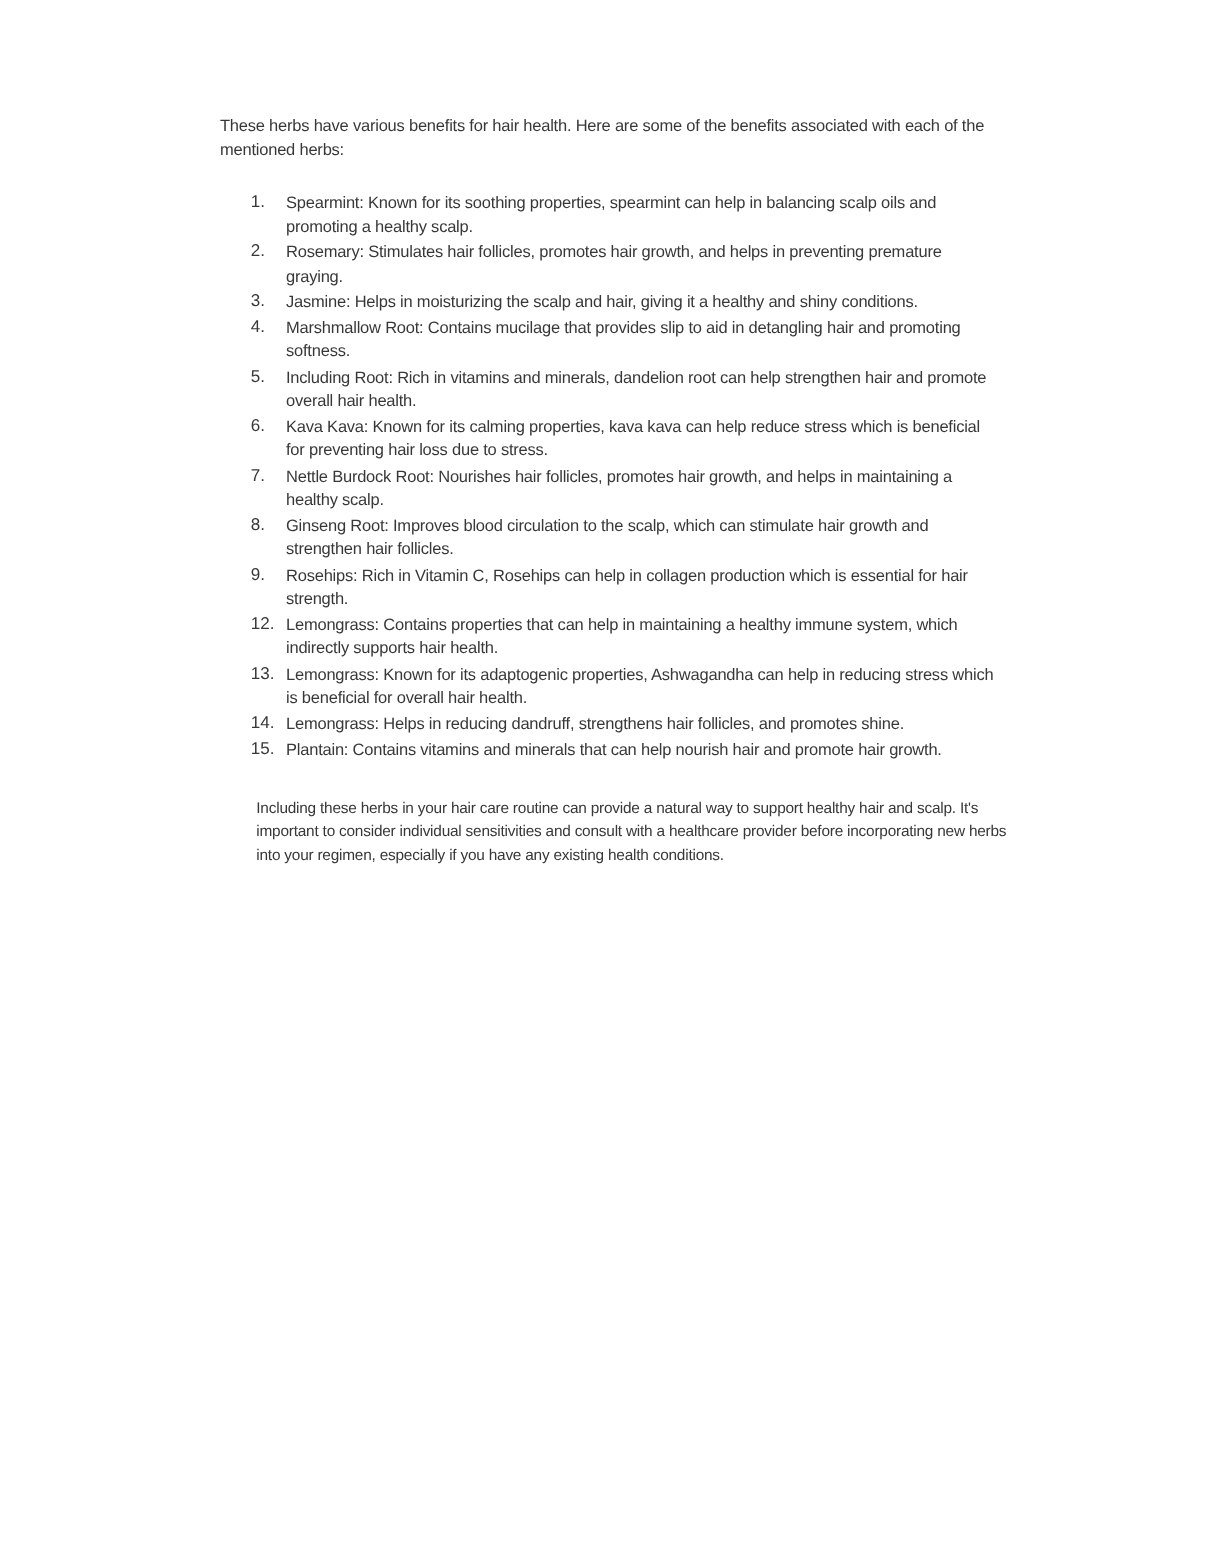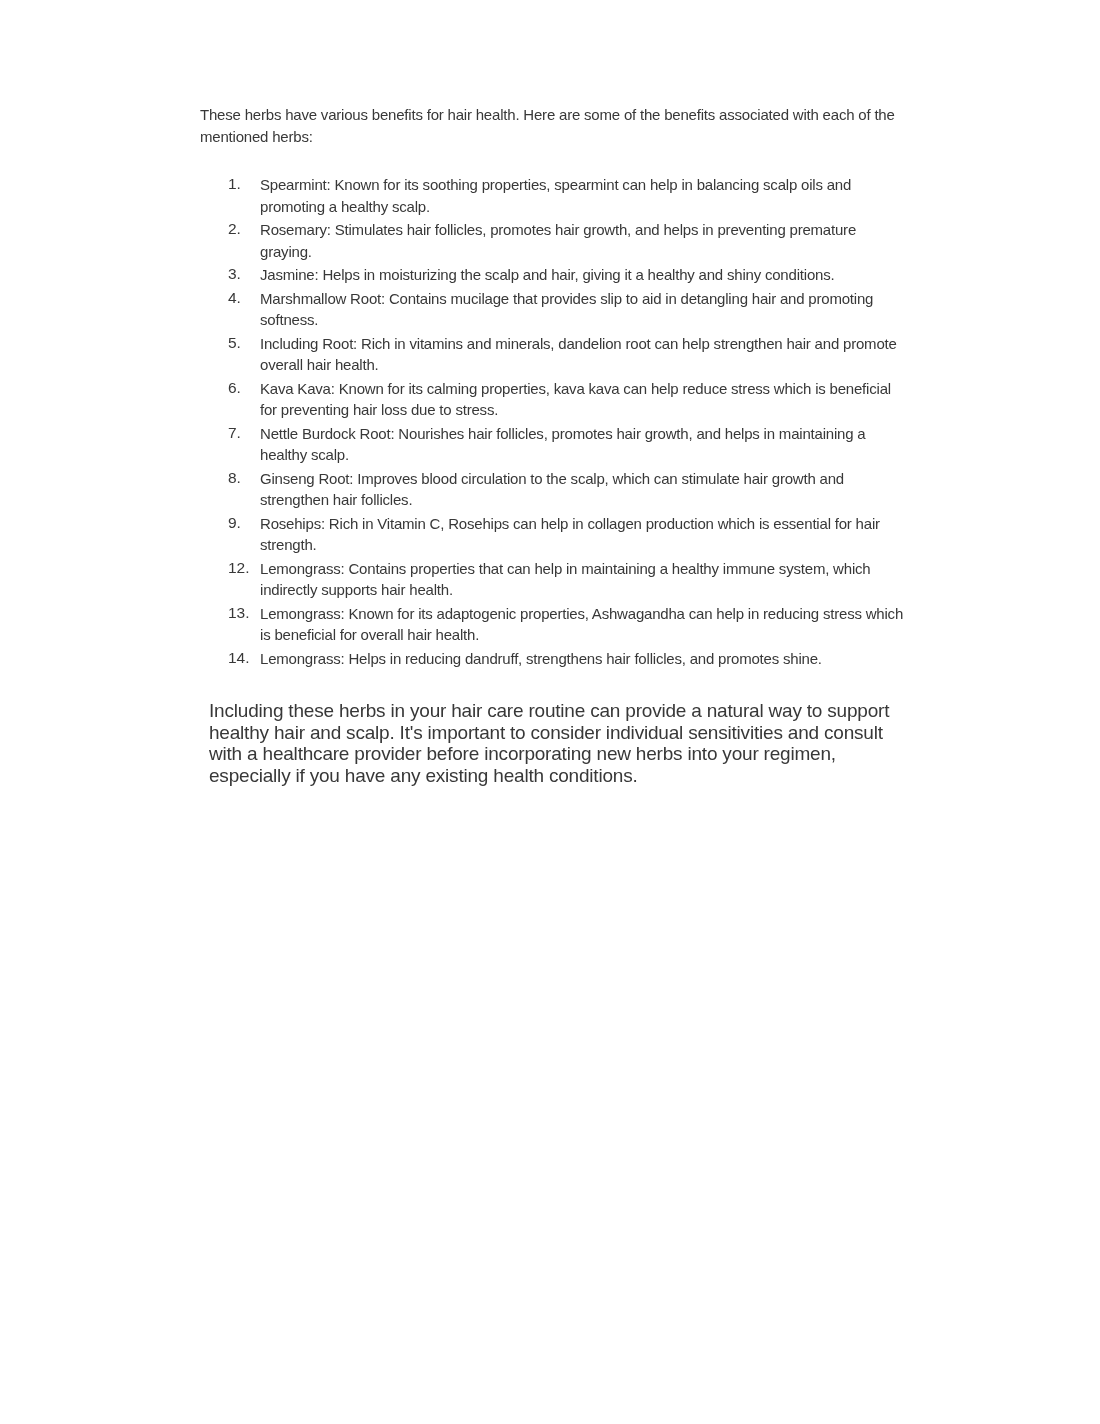--- a/index.html
+++ b/index.html
@@ -49,22 +49,22 @@
     font-size: 15.5px;
     letter-spacing: 0;
   }
   .label {
     font-weight: normal;
   }
   .label-prefix {
     font-weight: normal;
   }
   .closing {
-    margin: 0 0 0 9px;
-    font-size: 19px;
+    margin: 0 0 0 33px;
+    font-size: 14px;
     line-height: 21.5px;
     letter-spacing: -0.2px;
     width: 692px;
   }
   
   .ins-mark {
     display: inline-block;
     position: relative;
     width: 9px;
     height: 13px;
@@ -104,17 +104,18 @@
         <div class="li"><span class="num">3.</span><span class="label">Jasmine:</span><span> Helps in moisturizing the scalp and hair, giving it a healthy and shiny conditions.</span></div>
         <div class="li"><span class="num">4.</span><span class="label">Marshmallow Root:</span><span> Contains mucilage that provides slip to aid in detangling hair and promoting softness.</span></div>
         <div class="li"><span class="num">5.</span><span class="label">Including Root:</span><span> Rich in vitamins and minerals, dandelion root can help strengthen hair and promote overall hair health.</span></div>
         <div class="li"><span class="num">6.</span><span class="label">Kava Kava:</span><span> Known for its calming properties, kava kava can help reduce stress which is beneficial for preventing hair loss due to stress.</span></div>
         <div class="li"><span class="num">7.</span><span class="label">Nettle Burdock Root:</span><span> Nourishes hair follicles, promotes hair growth, and helps in maintaining a healthy scalp.</span></div>
         <div class="li"><span class="num">8.</span><span class="label">Ginseng Root:</span><span> Improves blood circulation to the scalp, which can stimulate hair growth and strengthen hair follicles.</span></div>
         <div class="li"><span class="num">9.</span><span class="label">Rosehips:</span><span> Rich in Vitamin C, Rosehips can help in collagen production which is essential for hair strength.</span></div>
         <div class="li"><span class="num">12.</span><span class="label">Lemongrass:</span><span> Contains properties that can help in maintaining a healthy immune system, which indirectly supports hair health.</span></div>
         <div class="li"><span class="num">13.</span><span class="label">Lemongrass:</span><span> Known for its adaptogenic properties, Ashwagandha can help in reducing stress which is beneficial for overall hair health.</span></div>
         <div class="li"><span class="num">14.</span><span class="label">Lemongrass:</span><span> Helps in reducing dandruff, strengthens hair follicles, and promotes shine.</span></div>
+        <div class="li"><span class="num">15.</span><span class="label">Plantain:</span><span> Contains vitamins and minerals that can help nourish hair and promote hair growth.</span></div>
       </div>
 
     <p class="closing">Including these herbs in your hair care routine can provide a natural way to support healthy hair and scalp. It's important to consider individual sensitivities and consult with a healthcare provider before incorporating new herbs into your regimen, especially if you have any existing health conditions.</p>
   </div>
 </div>
 
 </body></html>

